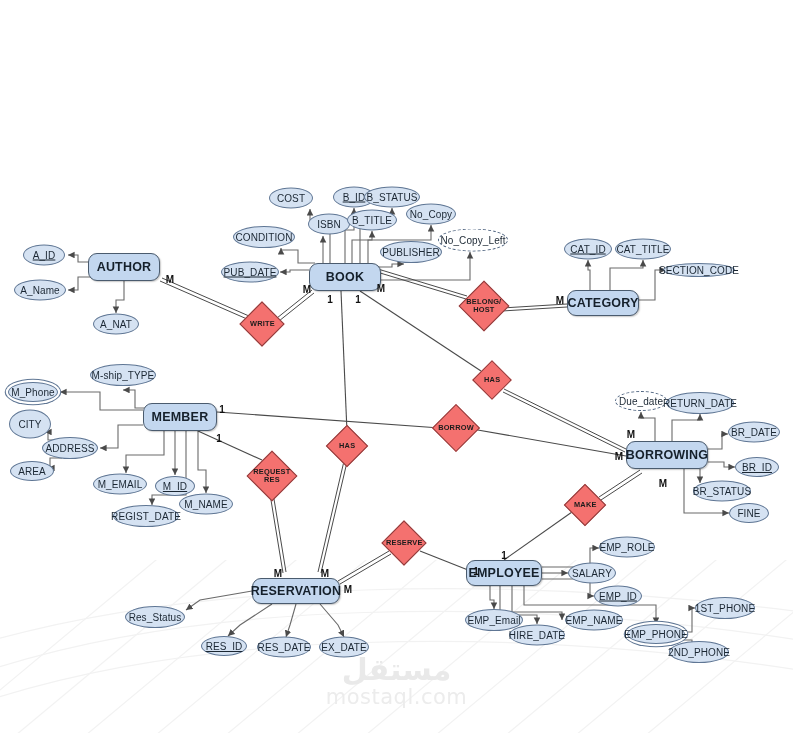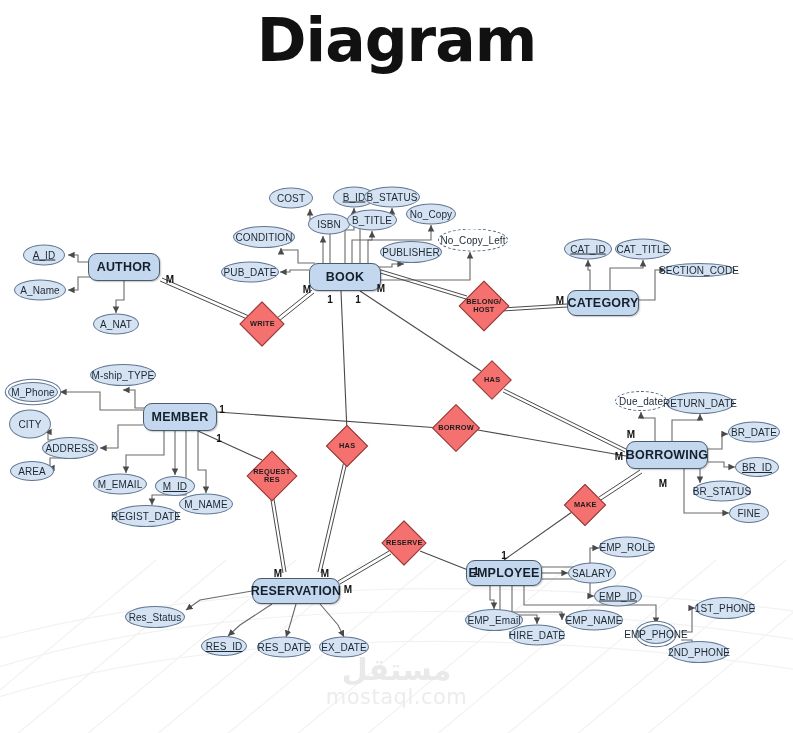--- a/index.html
+++ b/index.html
@@ -128,21 +128,20 @@
       <path d="M 500 180 L 740 -20"></path>
       <path d="M 570 180 L 810 -20"></path>
       <path d="M 640 180 L 880 -20"></path>
       <path d="M -40 120 C 180 40 520 30 860 90"></path>
       <path d="M -40 150 C 180 70 520 60 860 120"></path>
       <path d="M -40 90 C 180 20 520 10 860 60"></path>
     </g>
   </svg>
 
   <div class="title-wrap">
-    <span class="title-bottom">Diagram</span>
   </div>
 
   <svg class="lines" viewBox="0 0 793 733">
     <defs>
       <marker id="arw" markerWidth="7" markerHeight="7" refX="6" refY="3" orient="auto">
         <path d="M0,0 L6,3 L0,6 z" fill="#4a4a4a"></path>
       </marker>
     </defs>
     <g fill="none" stroke="#6a6a6a" stroke-width="1.1" marker-end="url(#arw)">
 
@@ -271,21 +270,21 @@
       </div>
       <div class="node attr " style="left: 291px; top: 198px; width: 44px; height: 21px;">
         <span>COST</span>
       </div>
       <div class="node attr " style="left: 329px; top: 224px; width: 42px; height: 21px; text-align: right;">
         <span>ISBN</span>
       </div>
       <div class="node attr " style="left: 264px; top: 237px; width: 62px; height: 22px;">
         <span>CONDITION</span>
       </div>
-      <div class="node attr " style="left: 250px; top: 272px; width: 58px; height: 21px;">
+      <div class="node attr " style="left: 250px; top: 272px; width: 58px; height: 21px; text-decoration: underline;">
         <span>PUB_DATE</span>
       </div>
       <div class="node attr key" style="left: 354px; top: 197px; width: 42px; height: 21px;">
         <span>B_ID</span>
       </div>
       <div class="node attr " style="left: 372px; top: 220px; width: 50px; height: 21px;">
         <span>B_TITLE</span>
       </div>
       <div class="node attr " style="left: 392px; top: 197px; width: 56px; height: 21px;">
         <span>B_STATUS</span>
@@ -376,21 +375,21 @@
       </div>
       <div class="node attr " style="left: 494px; top: 620px; width: 58px; height: 22px;">
         <span>EMP_Email</span>
       </div>
       <div class="node attr " style="left: 537px; top: 635px; width: 56px; height: 21px;">
         <span>HIRE_DATE</span>
       </div>
       <div class="node attr " style="left: 594px; top: 620px; width: 58px; height: 21px;">
         <span>EMP_NAME</span>
       </div>
-      <div class="node attr multi" style="left: 656px; top: 634px; width: 35px; height: 20px;">
+      <div class="node attr multi" style="left: 656px; top: 634px; width: 58px; height: 20px;">
         <span>EMP_PHONE</span>
       </div>
       <div class="node attr " style="left: 725px; top: 608px; width: 60px; height: 22px;">
         <span>1ST_PHONE</span>
       </div>
       <div class="node attr " style="left: 699px; top: 652px; width: 60px; height: 22px;">
         <span>2ND_PHONE</span>
       </div>
     </div>
 

